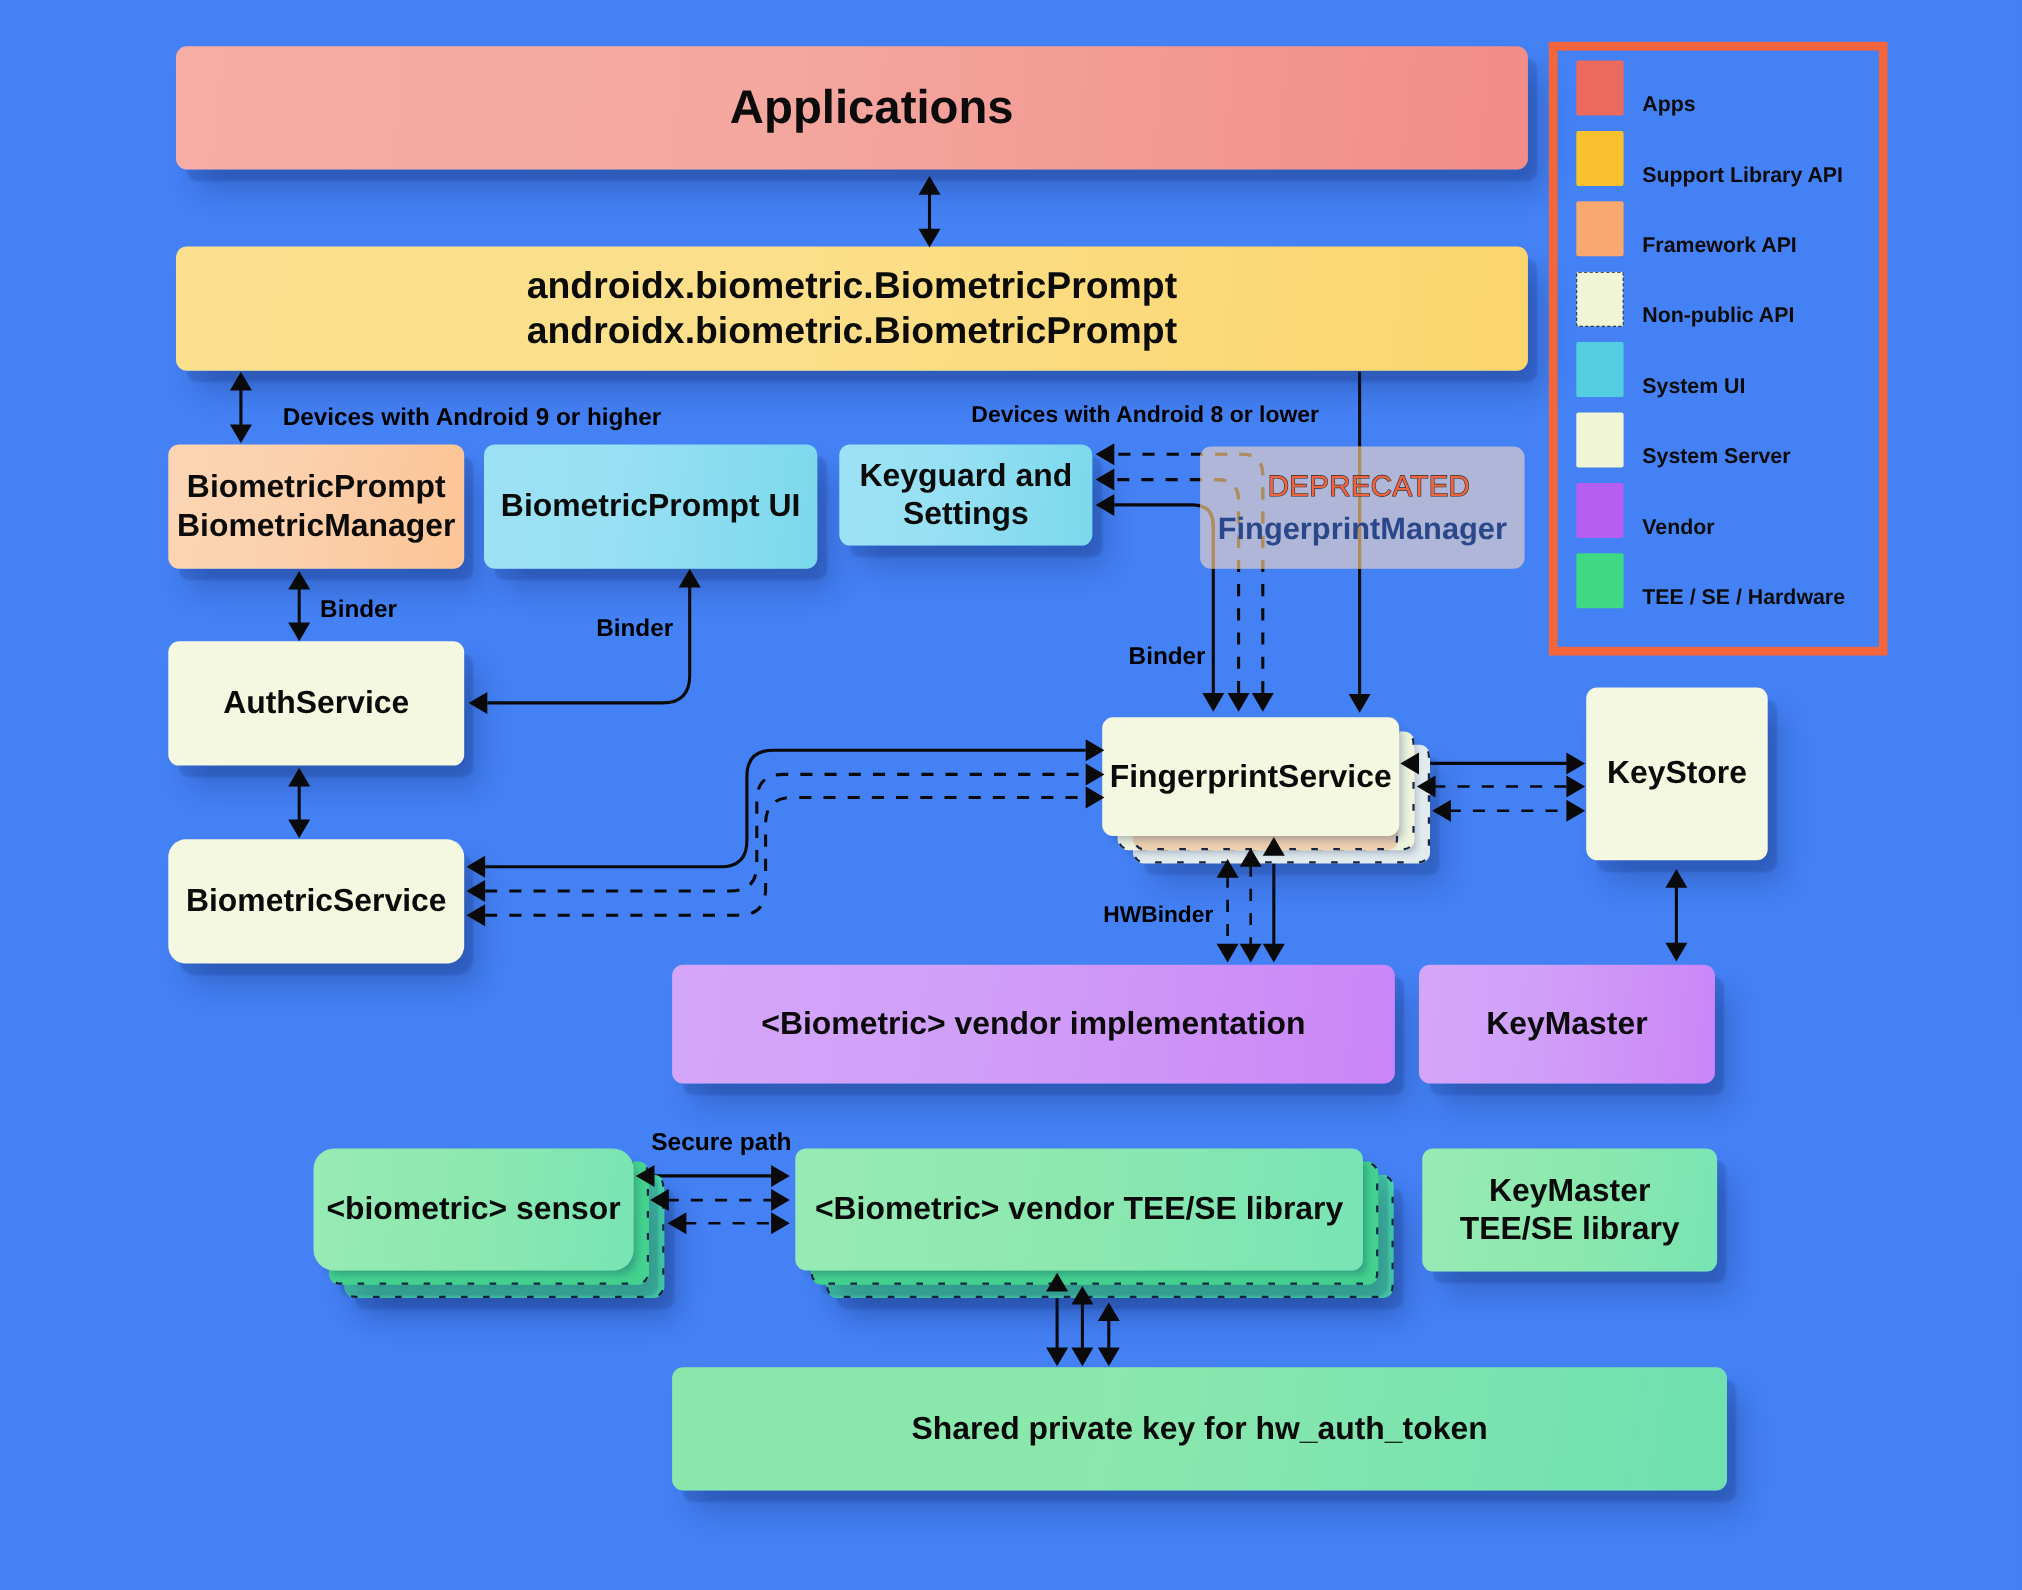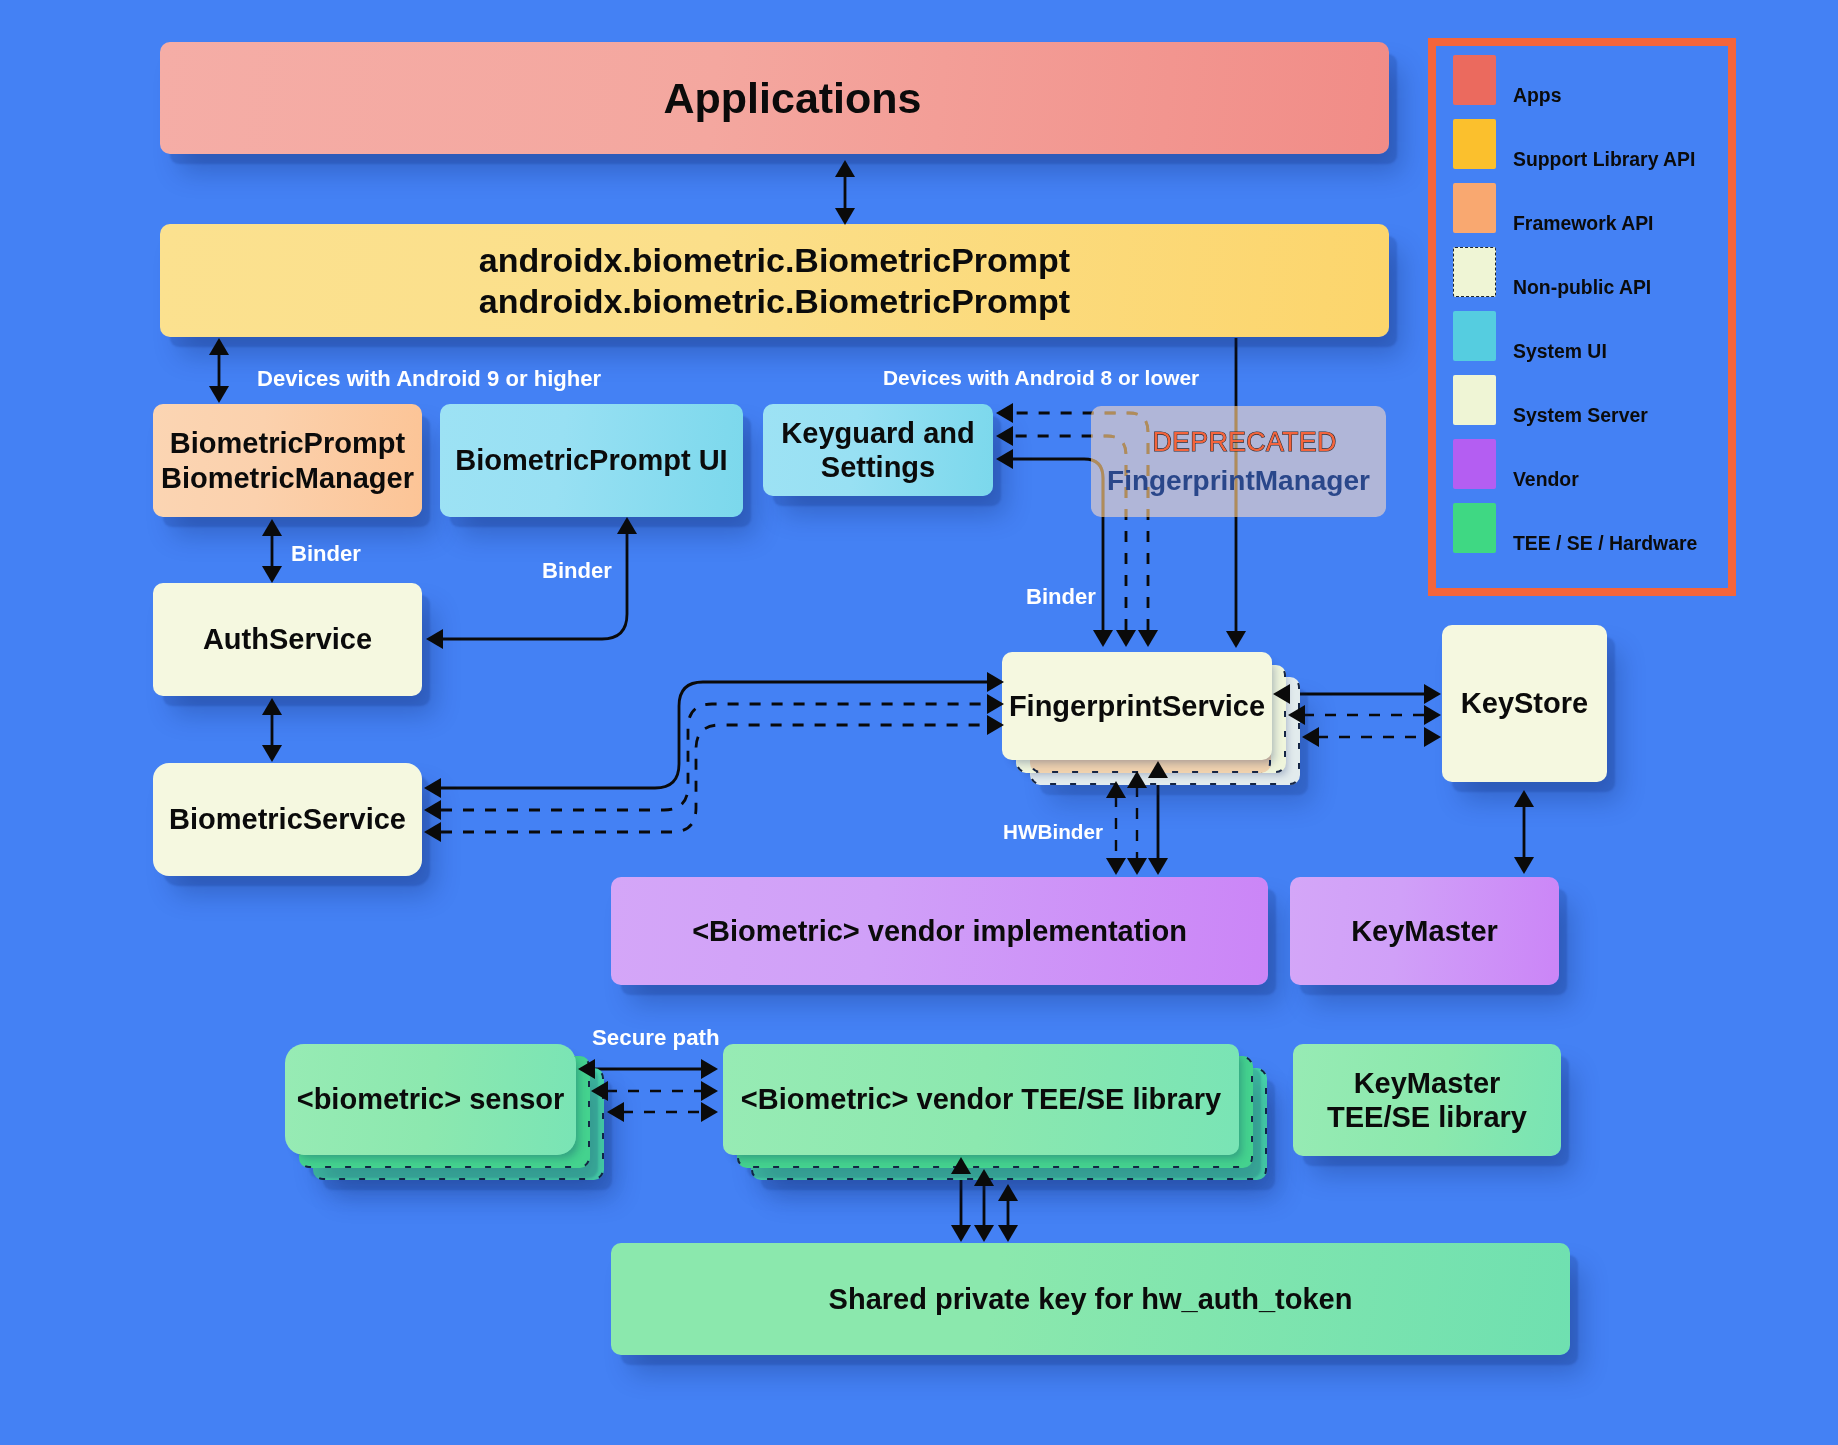--- a/index.html
+++ b/index.html
@@ -17,23 +17,23 @@
        pointer-events:none;z-index:5;}
   svg#wires-under{position:absolute;left:0;top:0;width:1838px;height:1445px;
        pointer-events:none;z-index:1;}
   .box,.stacklayer{z-index:2;}
   #b-fpm{z-index:6;}
   svg#fpm-overlay{position:absolute;left:-1091px;top:-406px;width:1838px;height:1445px;
        pointer-events:none;z-index:0;}
   #b-fpm span{position:relative;z-index:1;}
   .lbl{z-index:7;}
   #legend{z-index:7;}
-  .lbl{position:absolute;font-weight:bold;color:#ffffff;white-space:nowrap;}
+  .lbl{position:absolute;font-weight:bold;color:#000000;white-space:nowrap;}
   #legend{position:absolute;box-sizing:border-box;border:8px solid #F4653B;
-       border-radius:0px;margin-left:20px;}
+       border-radius:0px;}
   .lgitem{position:absolute;display:flex;align-items:flex-end;}
   .lgsw{width:43px;height:50px;border-radius:2px;flex:none;}
   .dep{color:#F4643C;font-weight:normal;letter-spacing:0.3px;font-size:26.8px;position:relative;left:6px;
        -webkit-text-stroke:1.1px #2b2b30;paint-order:stroke fill;}
   .lgtx{margin-left:17px;font-weight:bold;font-size:19.4px;color:#0b0b0b;white-space:nowrap;line-height:1;position:relative;top:0px;}
 </style>
 </head>
 <body>
 
 <div id="stage">

